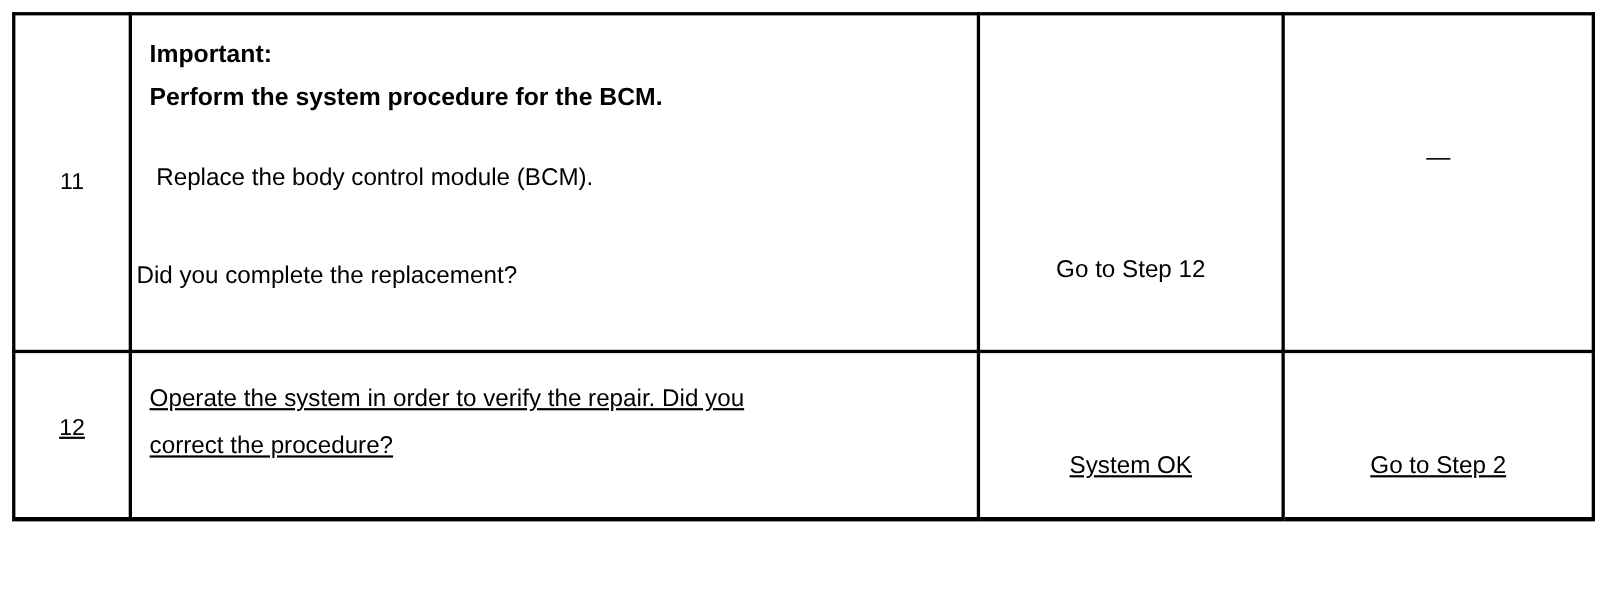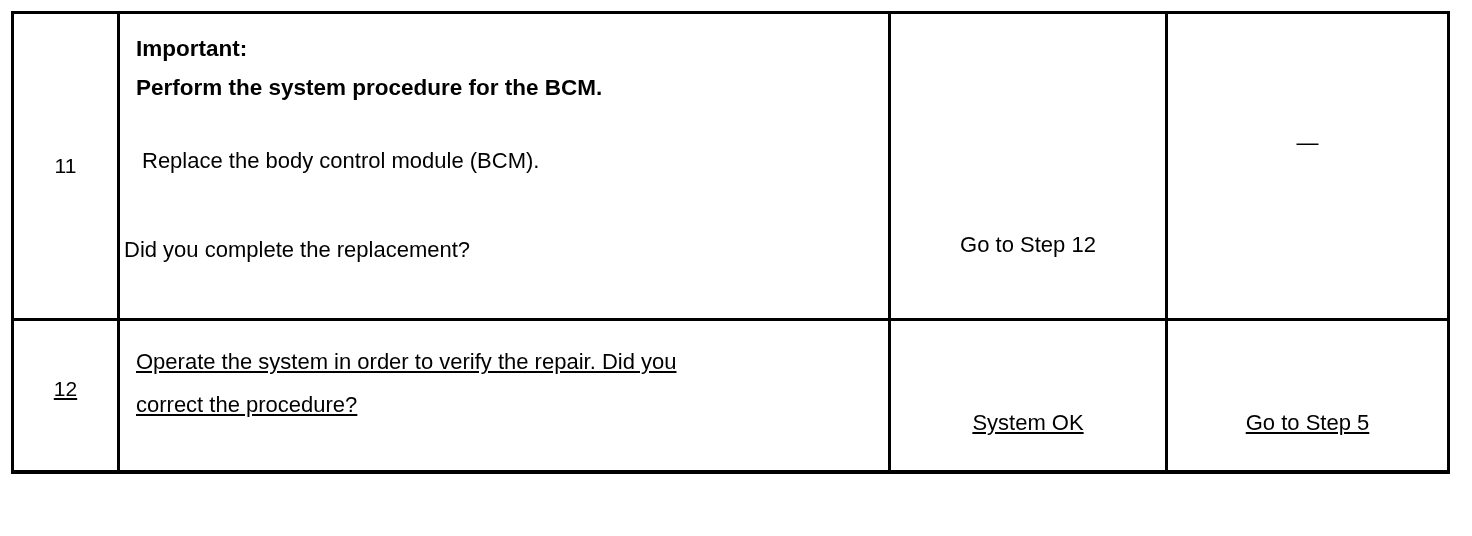--- a/index.html
+++ b/index.html
@@ -199,20 +199,20 @@
             <span class="l2">correct the procedure?</span>
           </div>
         </td>
         <td>
           <div class="cell-ans-12">
             <span>System OK</span>
           </div>
         </td>
         <td>
           <div class="cell-ans-12">
-            <span>Go to Step 5</span>
+            <span>Go to Step 2</span>
           </div>
         </td>
       </tr>
     </tbody>
   </table>
 
 </div>
 
 </body></html>

